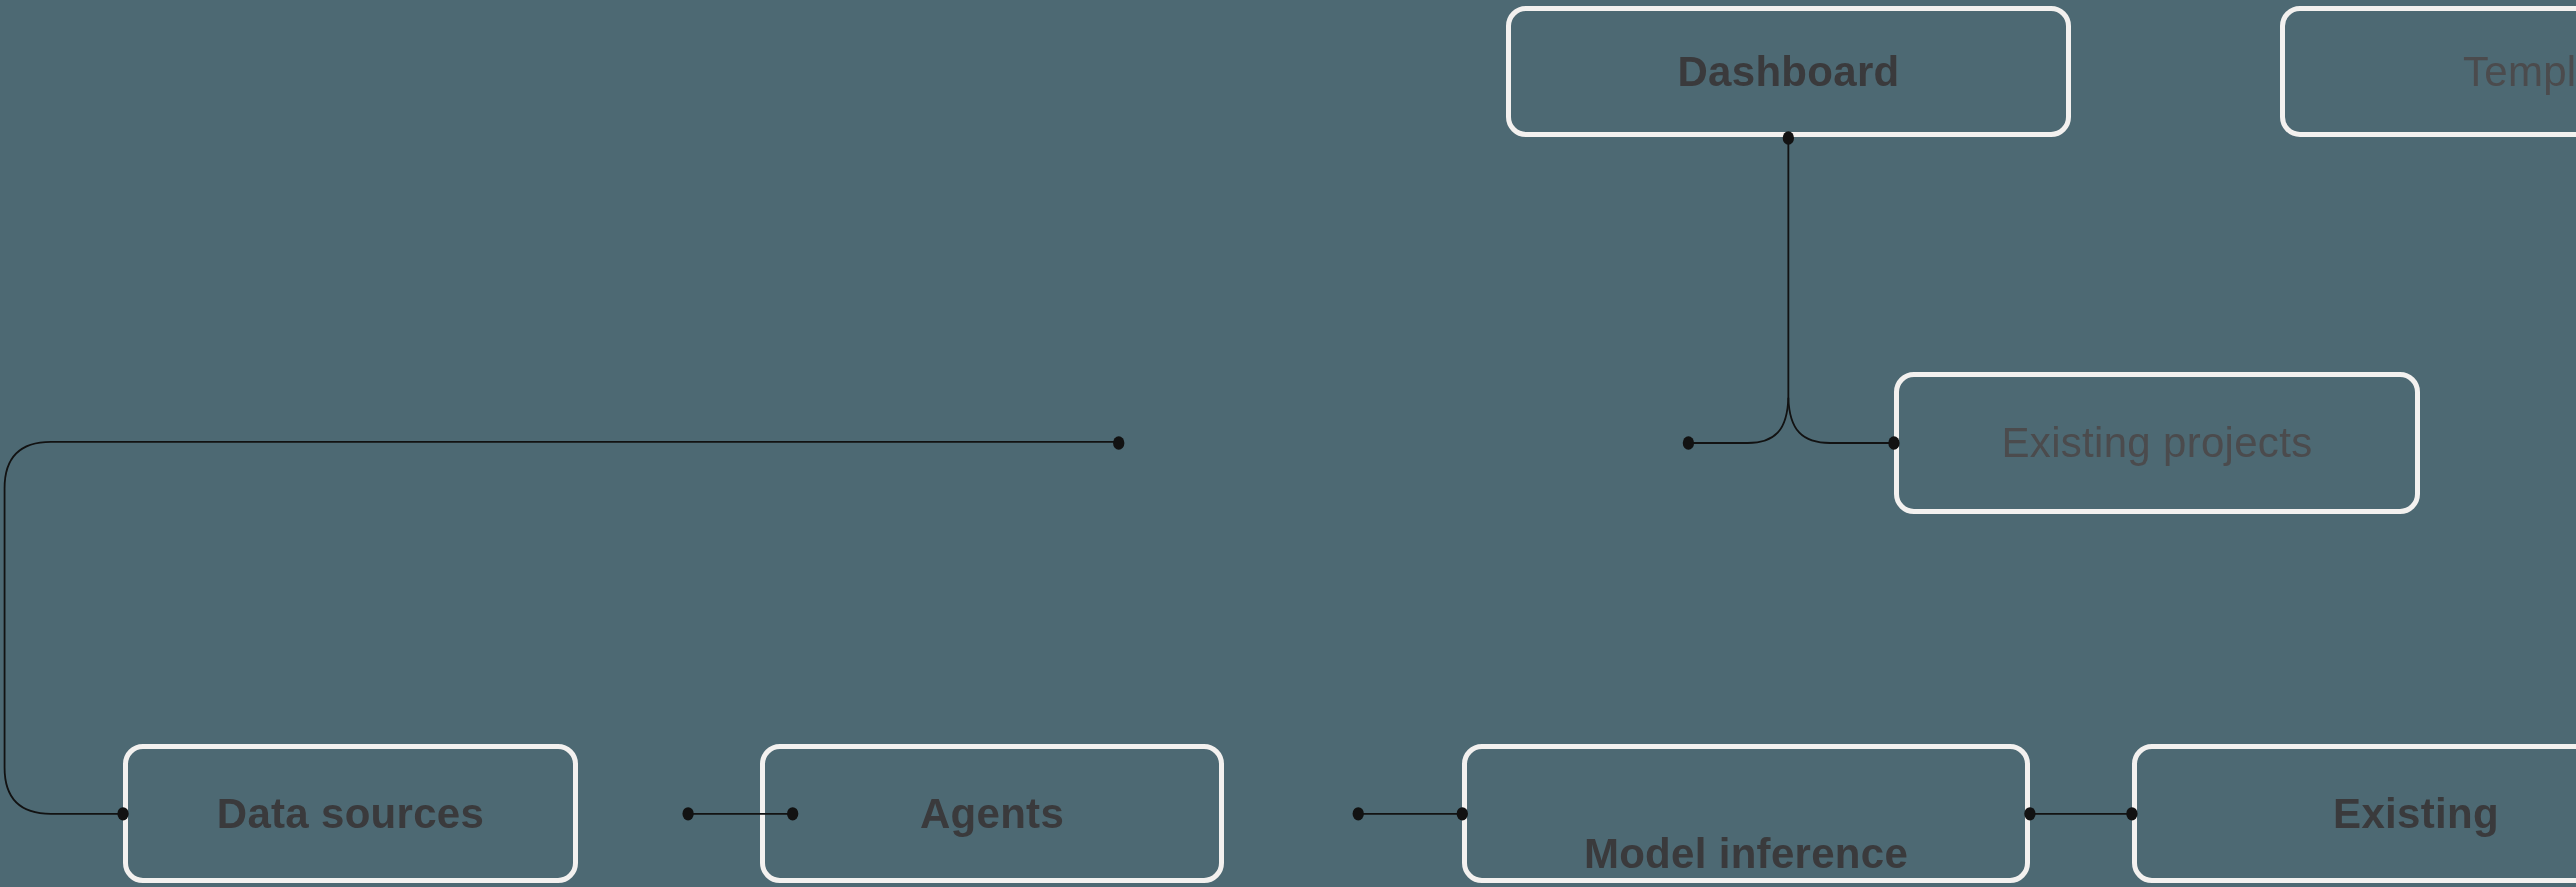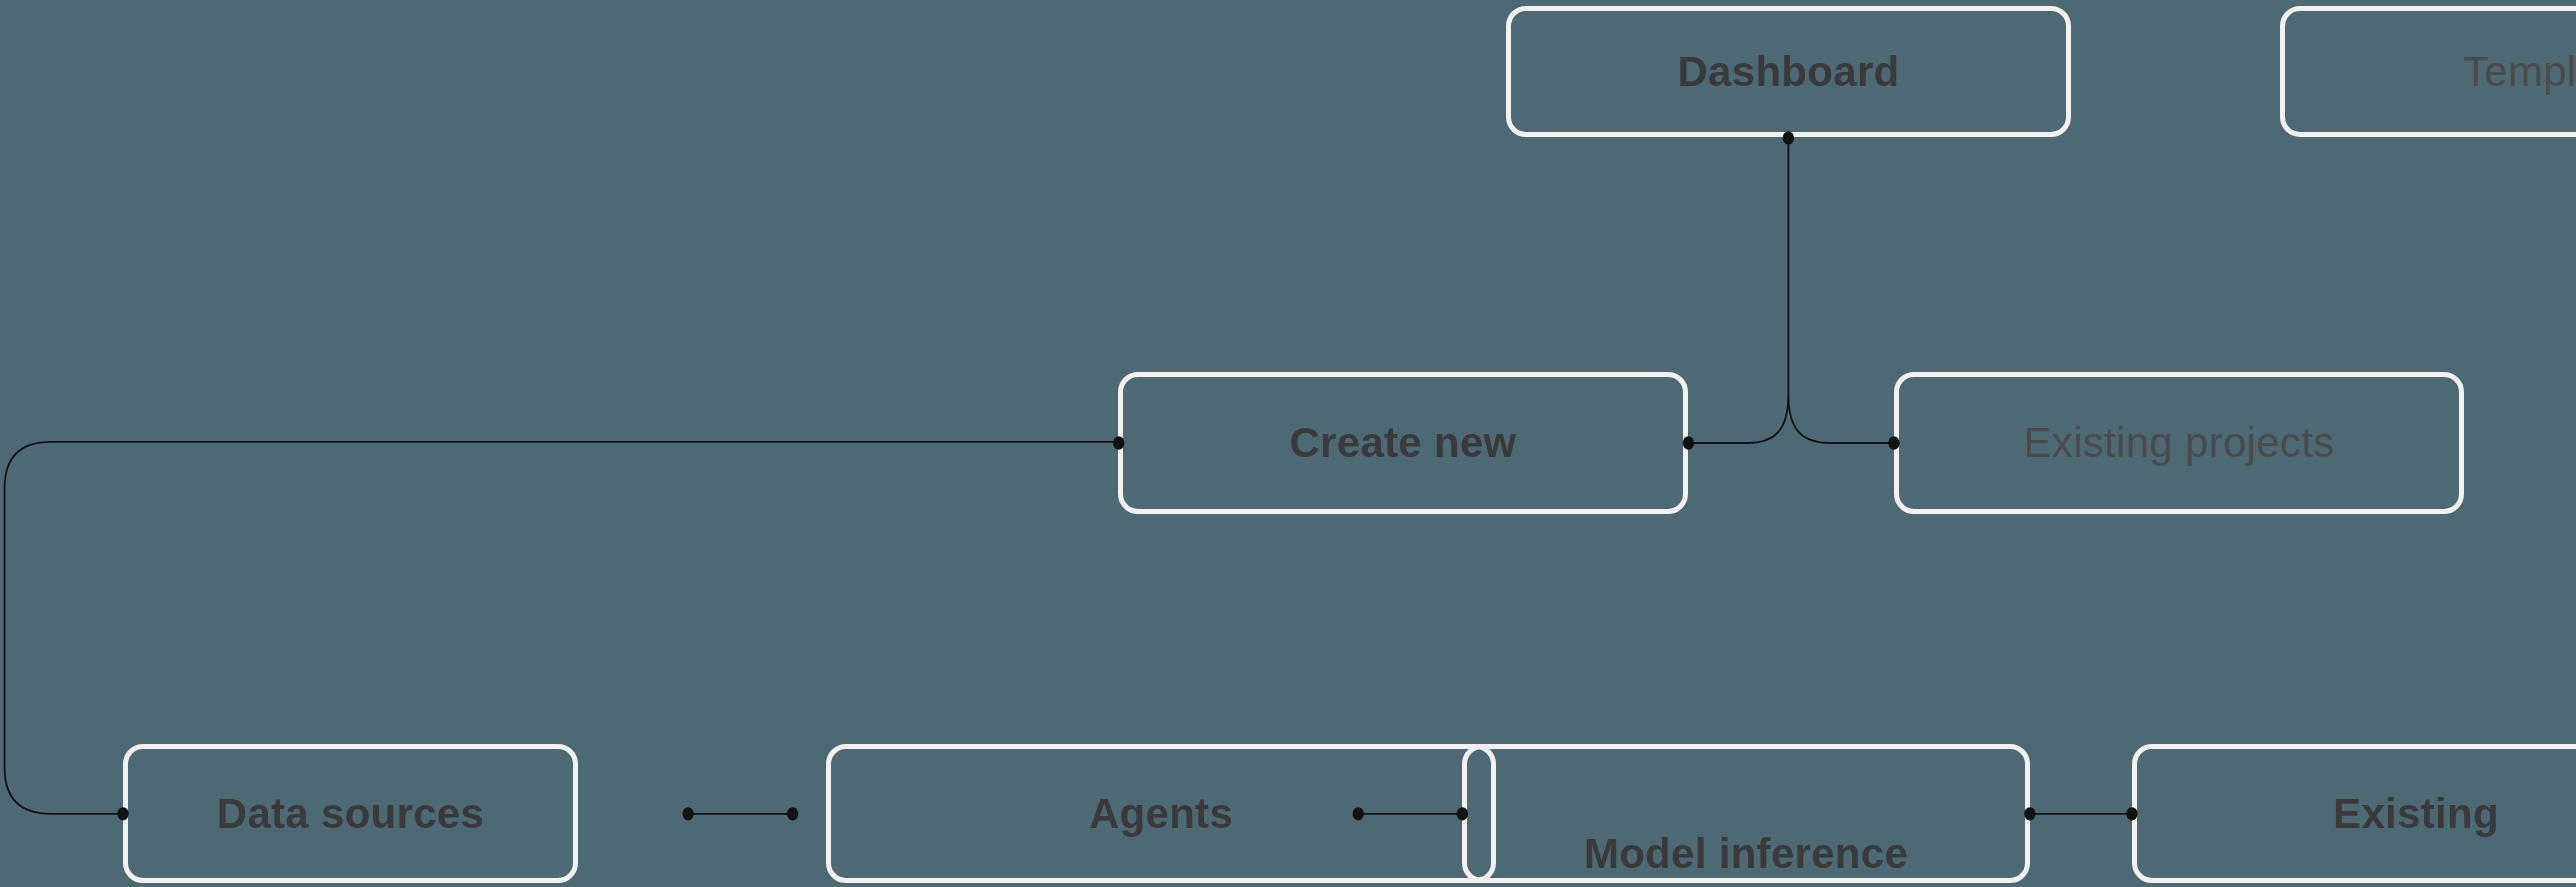--- a/index.html
+++ b/index.html
@@ -35,23 +35,23 @@
     color: var(--text-bold, #3a3a3c);
   }
   .node.regular .label {
     font-weight: 400;
     color: var(--text-regular, #4b4b4d);
   }
   
   #node-dashboard         { left: 1506px; top: 6.2px;   width: 565px; height: 131px; }
   #node-templates         { left: 2280px; top: 6.2px;   width: 560px; height: 131px; }
   #node-create-new        { left: 1118px; top: 372px;  width: 570px; height: 142px; }
-  #node-existing-projects { left: 1894px; top: 372px;  width: 570px; height: 142px; }
+  #node-existing-projects { left: 1894px; top: 372px;  width: 526px; height: 142px; }
   #node-data-sources      { left: 123px;  top: 744px; width: 455px; height: 139px; }
-  #node-agents            { left: 826px; top: 744px; width: 670px; height: 139px; }
+  #node-agents            { left: 760px; top: 744px; width: 464px; height: 139px; }
   #node-model-inference   { left: 1462px; top: 744px; width: 568px; height: 139px; align-items: flex-end; }
   #node-workflows         { left: 2132px; top: 744px; width: 568px; height: 139px; }
 
   .connector-layer {
     position: absolute;
     left: 0; top: 0;
     width: 3365px;
     height: 887px;
     pointer-events: none;
     z-index: 5;
@@ -71,23 +71,20 @@
 <div class="canvas" style="--bg: #4d6973; --border: #f3f1ef; --line: #121212; --text-bold: #3a3a3c; --text-regular: #4b4b4d;">
 
   <div class="node bold" id="node-dashboard">
     <span class="label">Dashboard</span>
   </div>
 
   <div class="node regular" id="node-templates">
     <span class="label">Templates</span>
   </div>
 
-  <div class="node bold" id="node-create-new">
-    <span class="label">Create new</span>
-  </div>
 
   <div class="node regular" id="node-existing-projects">
     <span class="label">Existing projects</span>
   </div>
 
   <div class="node bold" id="node-data-sources">
     <span class="label">Data sources</span>
   </div>
 
   <div class="node bold" id="node-agents">

